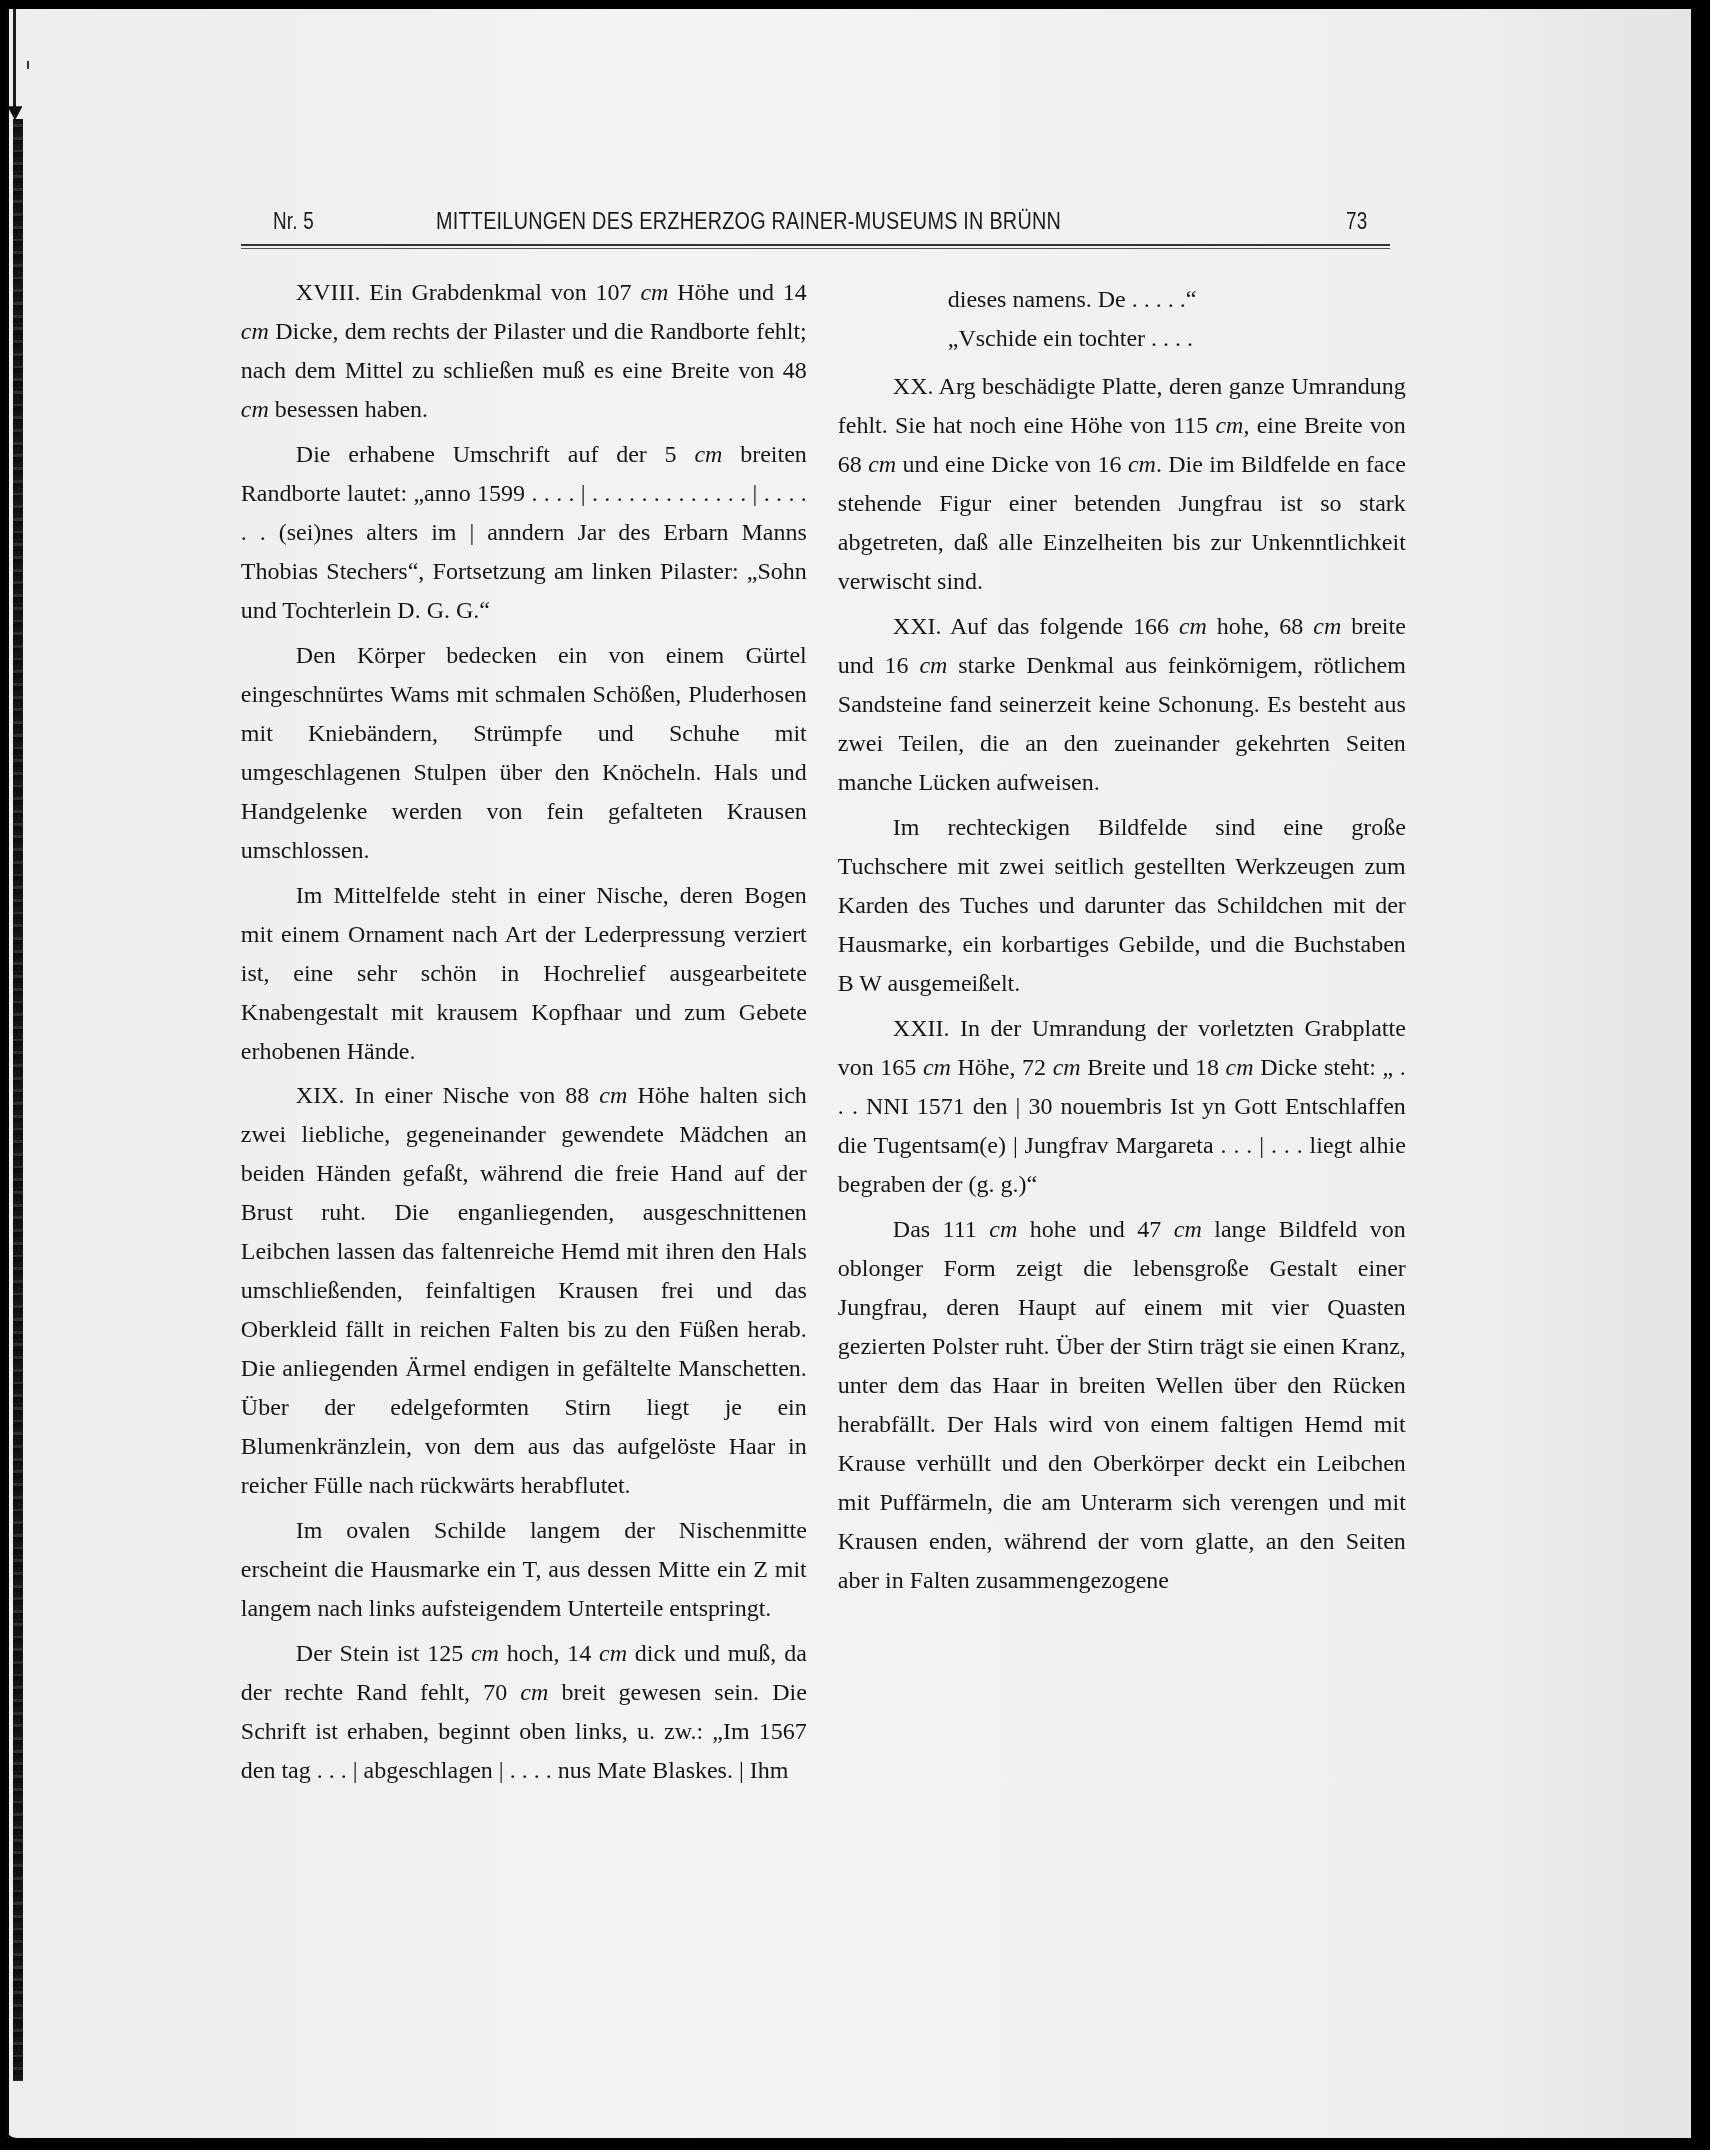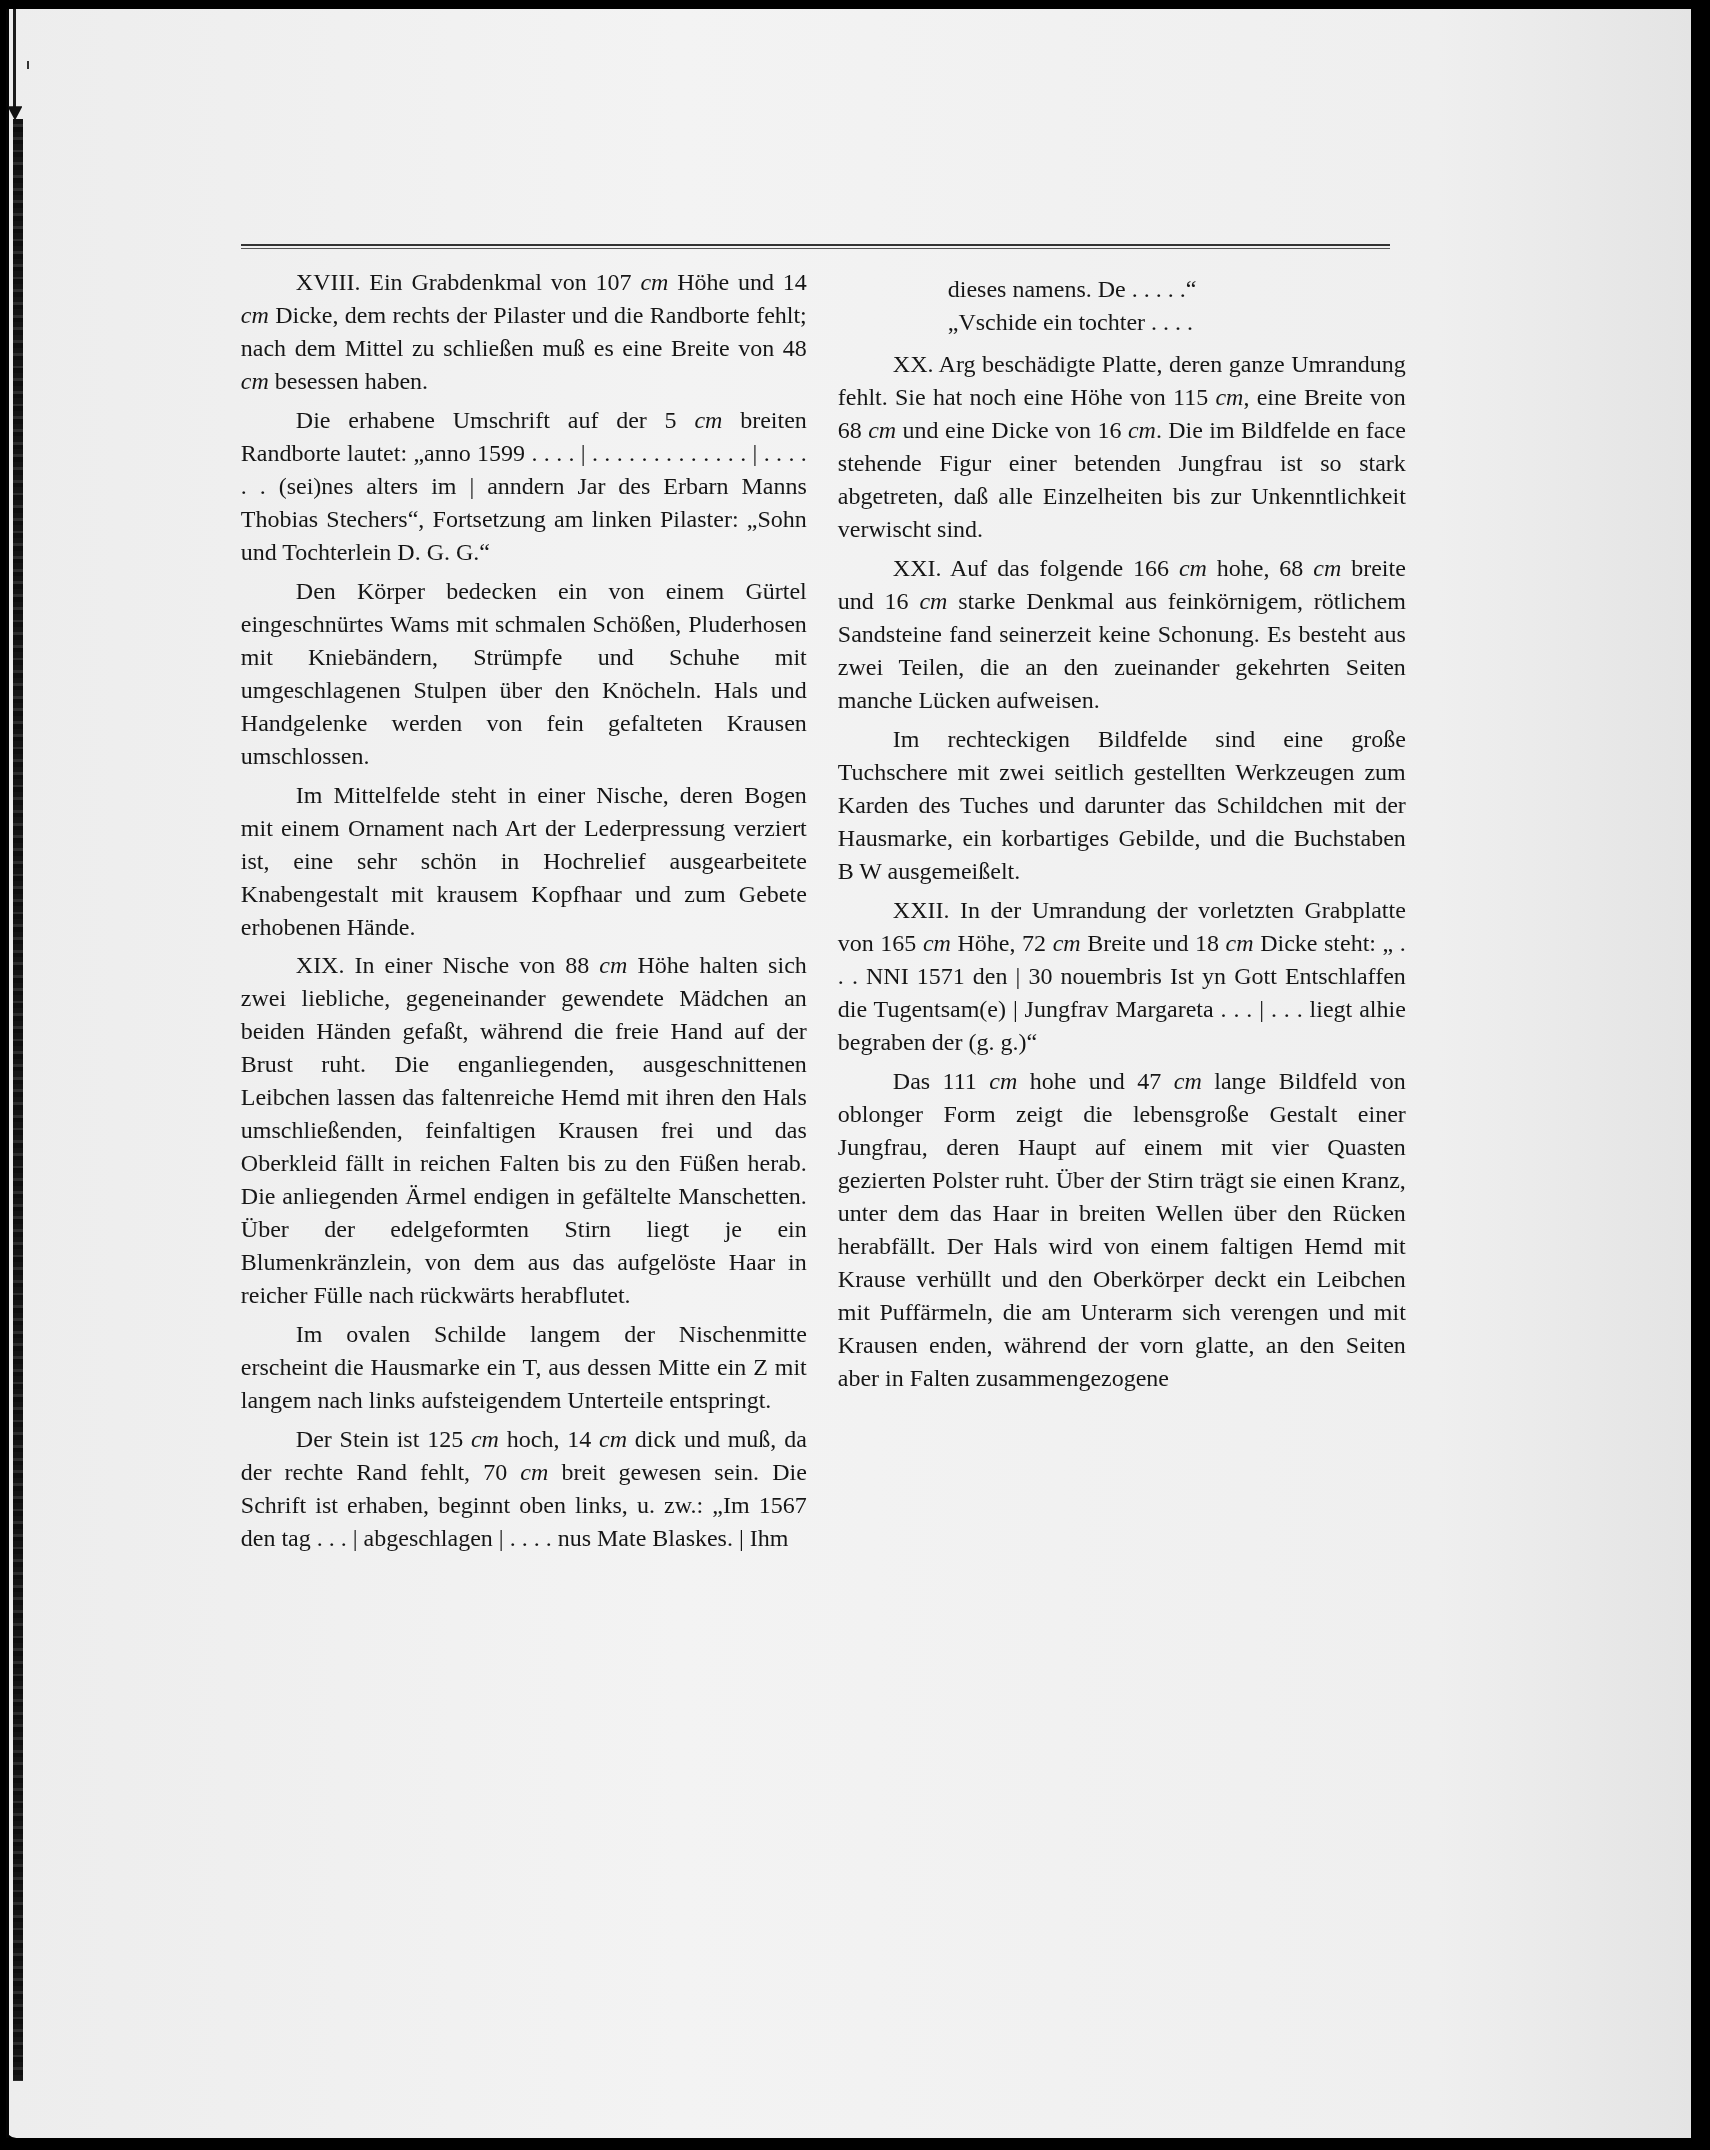--- a/index.html
+++ b/index.html
@@ -53,24 +53,24 @@
   .rh-title { left: 163px; white-space: nowrap; transform: scaleX(0.86); }
   .rh-page { left: 1073px; }
   .rule {
     position: absolute; left: 235px; width: 1149px; background: #333;
   }
   .rule.r1 { top: 235px; height: 1.7px; }
   .rule.r2 { top: 239px; height: 1.2px; background: #555; }
 
   
   .column {
-    position: absolute; top: 257px;
+    position: absolute; top: 264px;
     color: #161616;
     font-size: 24px;
-    line-height: 33px;
+    line-height: 39px;
     text-align: justify;
     hyphens: manual;
   }
   .col-left { left: 235px; width: 566px; }
   .col-right { left: 832px; width: 568px; }
   .column p {
     margin: 0 0 5.8px 0;
     text-indent: 55px;
   }
   .column p.cont { text-indent: 0; }
@@ -87,20 +87,25 @@
 </head>
 <body>
 
 <div class="page">
   <div class="edge-left"></div>
   <div class="spine-thin"></div>
   <div class="spine-knot"></div>
   <div class="spine-thick"></div>
   <div class="stray-mark"></div>
 
+  <div class="running-head">
+    <span class="rh-number">Nr. 5</span>
+    <span class="rh-title">MITTEILUNGEN DES ERZHERZOG RAINER-MUSEUMS IN BRÜNN</span>
+    <span class="rh-page">73</span>
+  </div>
   <div class="rule r1"></div>
   <div class="rule r2"></div>
 
   <div class="column col-left">
     <p>XVIII. Ein Grabdenkmal von 107 <em class="unit">cm</em> Höhe und 14 <em class="unit">cm</em> Dicke, dem rechts der Pilaster und die Randborte fehlt; nach dem Mittel zu schließen muß es eine Breite von 48 <em class="unit">cm</em> besessen haben.</p>
     <p>Die erhabene Umschrift auf der 5 <em class="unit">cm</em> breiten Randborte lautet: „anno 1599 . . . . | . . . . . . . . . . . . . | . . . . . . (sei)nes alters im | anndern Jar des Erbarn Manns Thobias Stechers“, Fortsetzung am linken Pilaster: „Sohn und Tochterlein D. G. G.“</p>
     <p>Den Körper bedecken ein von einem Gürtel eingeschnürtes Wams mit schmalen Schößen, Pluderhosen mit Kniebändern, Strümpfe und Schuhe mit umgeschlagenen Stulpen über den Knöcheln. Hals und Handgelenke werden von fein gefalteten Krausen umschlossen.</p>
     <p>Im Mittelfelde steht in einer Nische, deren Bogen mit einem Ornament nach Art der Lederpressung verziert ist, eine sehr schön in Hochrelief ausgearbeitete Knabengestalt mit krausem Kopfhaar und zum Gebete erhobenen Hände.</p>
     <p>XIX. In einer Nische von 88 <em class="unit">cm</em> Höhe halten sich zwei liebliche, gegeneinander gewendete Mädchen an beiden Händen gefaßt, während die freie Hand auf der Brust ruht. Die enganliegenden, ausgeschnittenen Leibchen lassen das faltenreiche Hemd mit ihren den Hals umschließenden, feinfaltigen Krausen frei und das Oberkleid fällt in reichen Falten bis zu den Füßen herab. Die anliegenden Ärmel endigen in gefältelte Manschetten. Über der edelgeformten Stirn liegt je ein Blumenkränzlein, von dem aus das aufgelöste Haar in reicher Fülle nach rückwärts herabflutet.</p>
     <p>Im ovalen Schilde langem der Nischenmitte erscheint die Hausmarke ein T, aus dessen Mitte ein Z mit langem nach links aufsteigendem Unterteile entspringt.</p>

